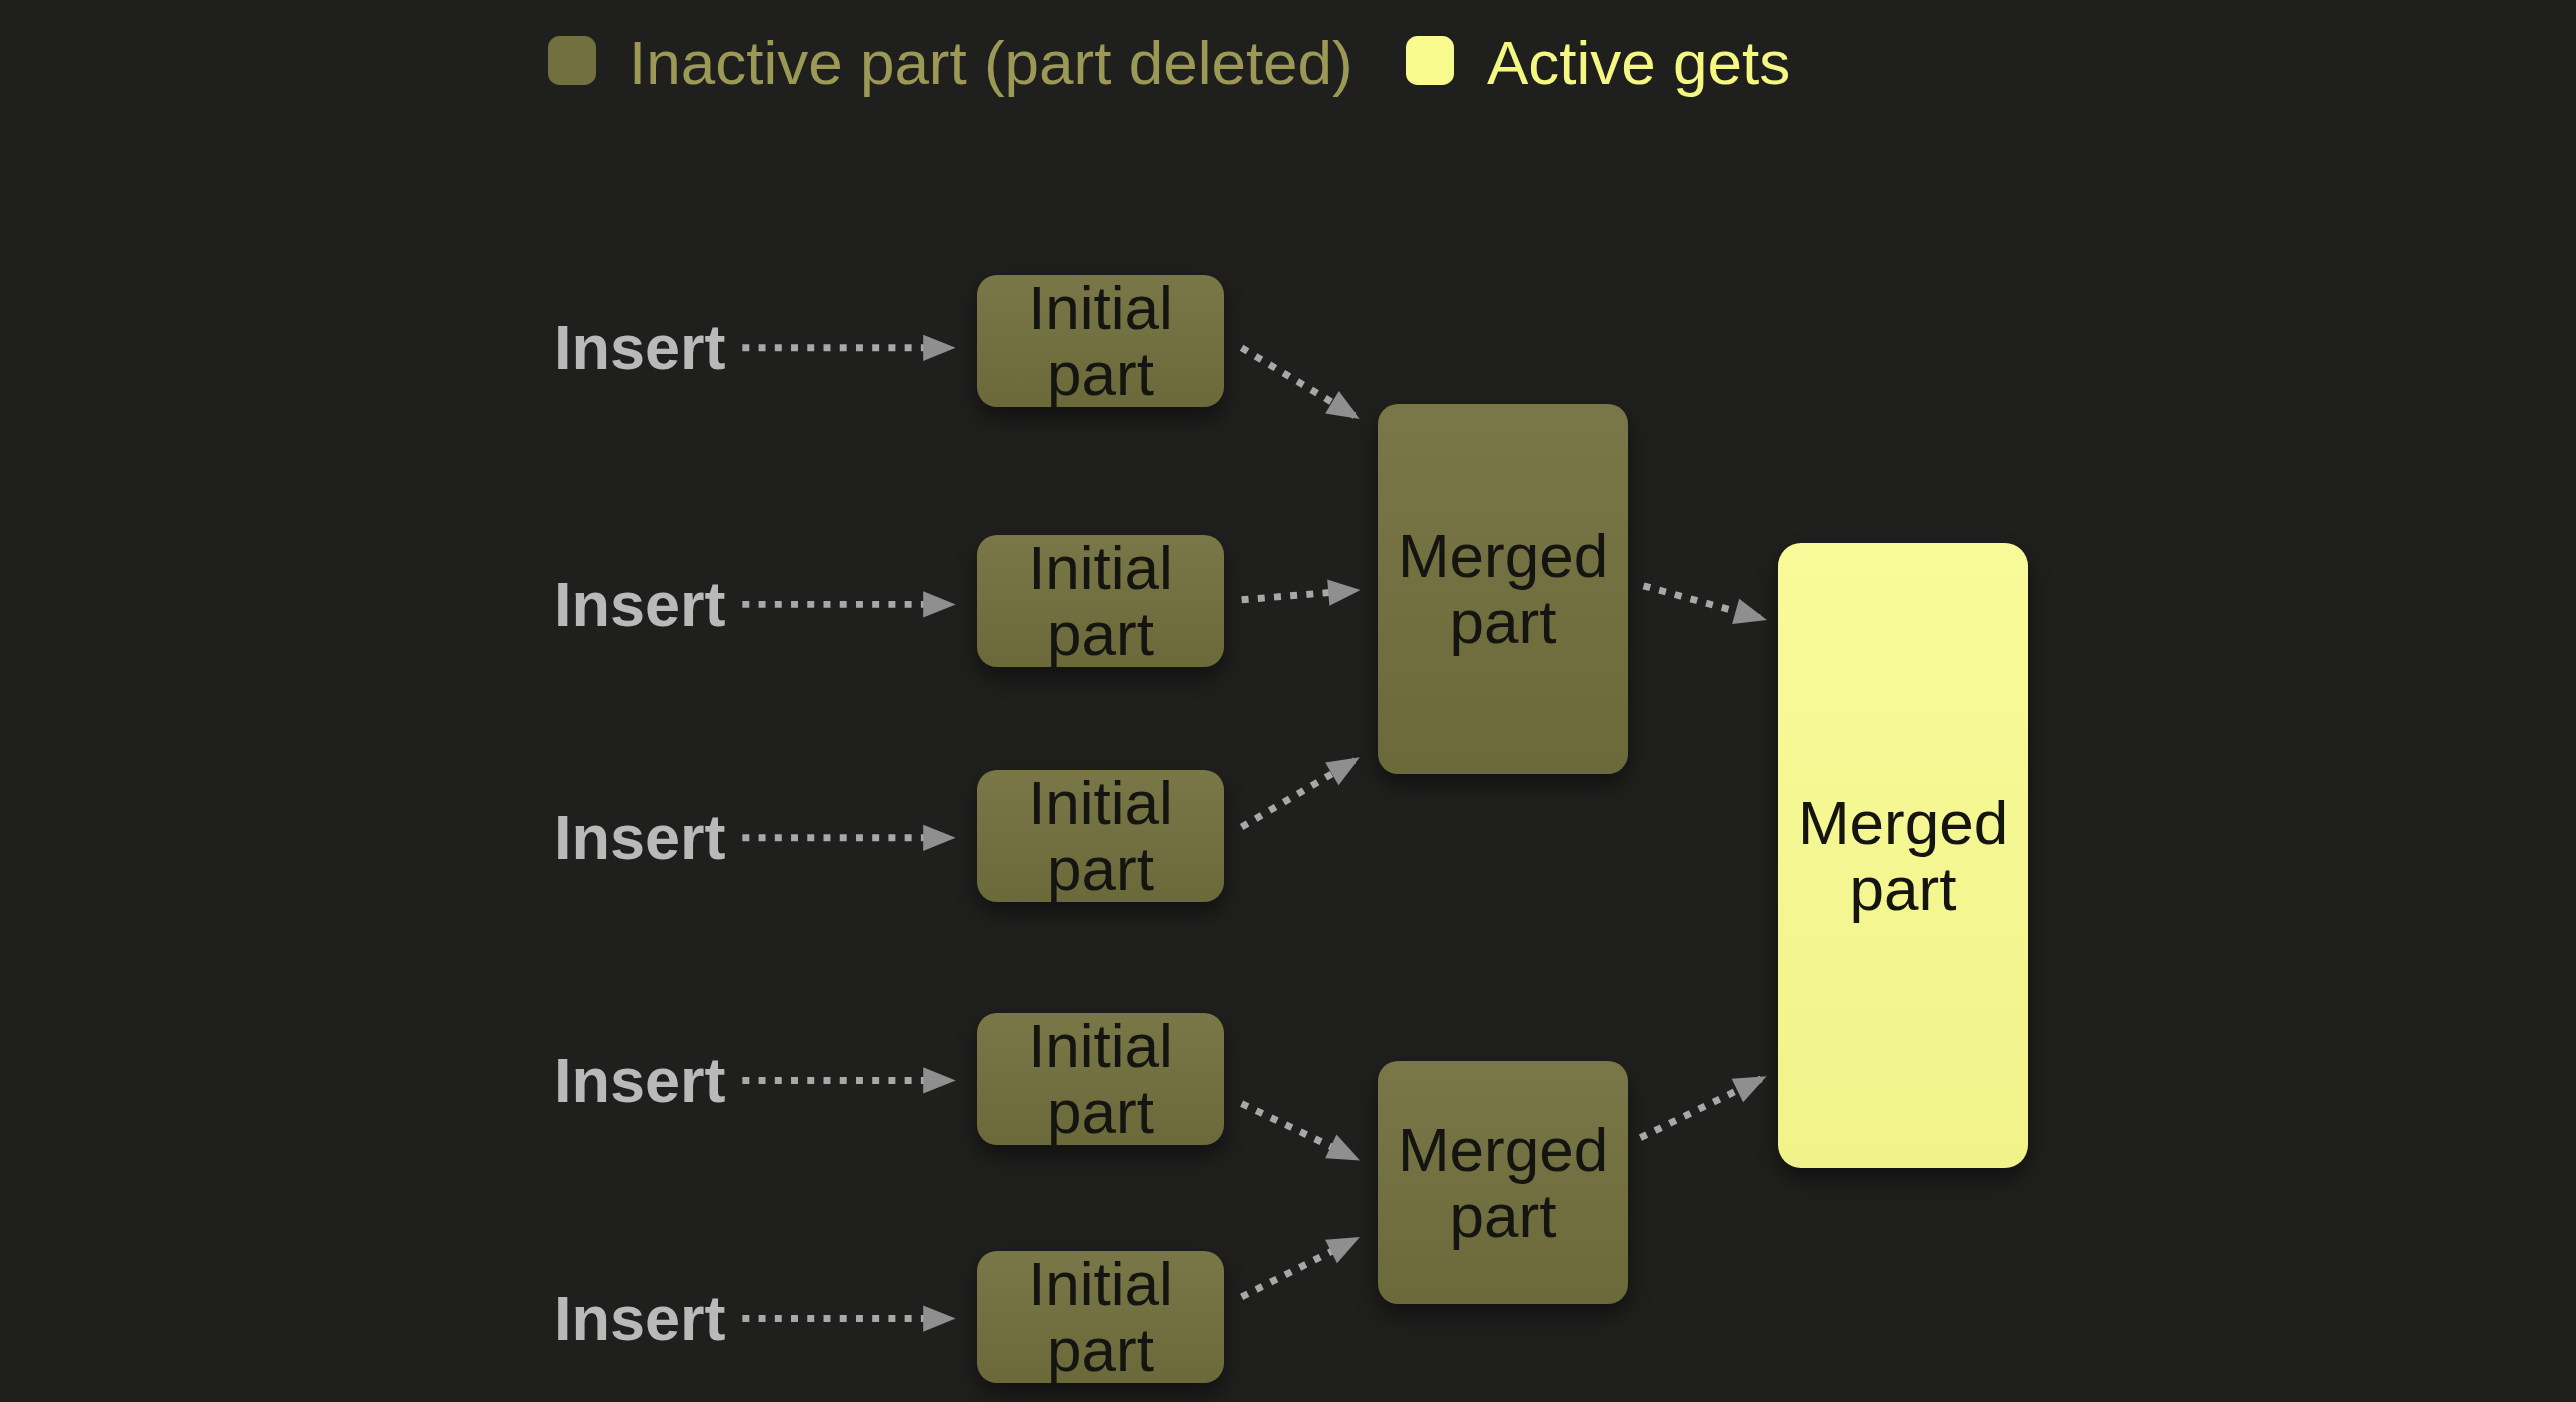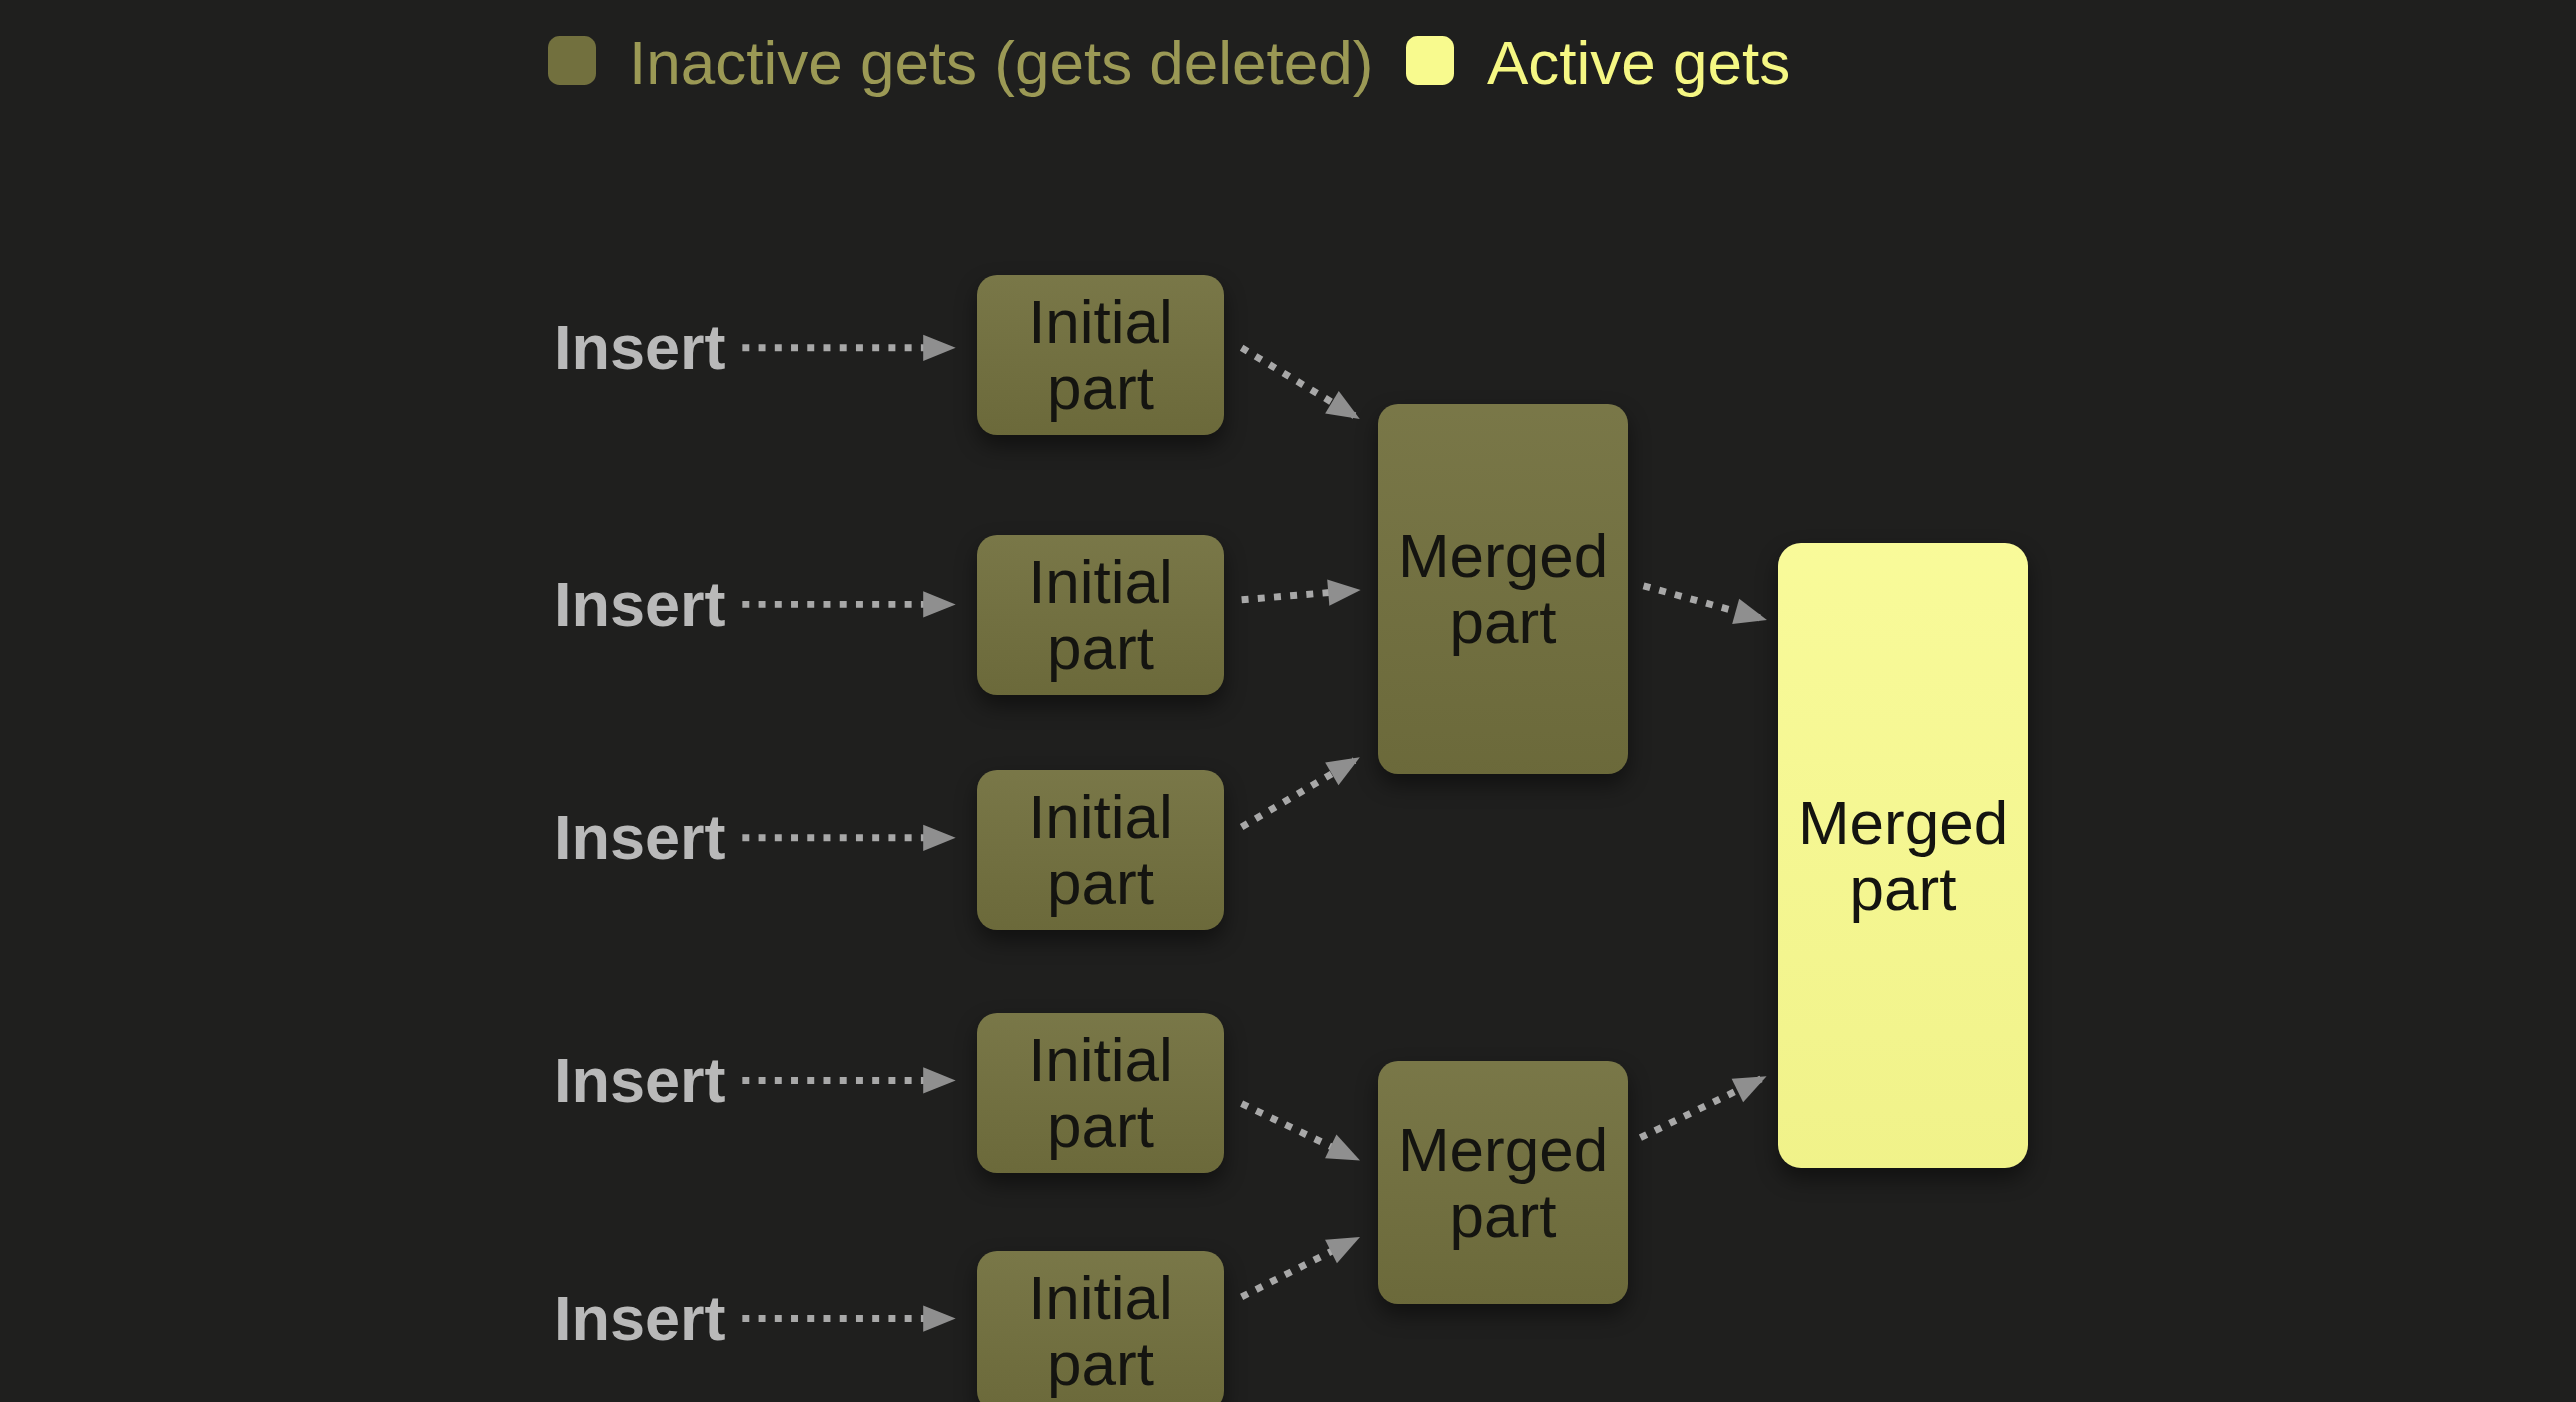--- a/index.html
+++ b/index.html
@@ -63,21 +63,21 @@
   }
   .node.inactive {
     background: linear-gradient(180deg, rgba(255,255,255,0.05), rgba(0,0,0,0.06)),
                 var(--node_inactive);
   }
   .node.active {
     background: linear-gradient(180deg, rgba(255,255,255,0.10), rgba(0,0,0,0.03)),
                 var(--node_active);
     border-radius: 23px;
   }
-  .node-initial { left: 977px; width: 247px; height: 160px; }
+  .node-initial { left: 977px; width: 247px; height: 132px; }
   .node-initial.r1 { top: 275px; }
   .node-initial.r2 { top: 535px; }
   .node-initial.r3 { top: 770px; }
   .node-initial.r4 { top: 1013px; }
   .node-initial.r5 { top: 1251px; }
   .node-merged-top    { left: 1378px; top: 404px;  width: 250px; height: 370px; }
   .node-merged-bottom { left: 1378px; top: 1061px; width: 250px; height: 243px; }
   .node-merged-final  { left: 1778px; top: 543px;  width: 250px; height: 625px; }
 
   
@@ -96,21 +96,21 @@
   }
   svg.arrows .head { fill: var(--arrow_head); }
 </style>
 </head>
 <body>
 
 <div class="canvas">
 
   <div>
     <span class="swatch swatch-inactive"></span>
-    <span class="legend-label label-inactive">Inactive gets (gets deleted)</span>
+    <span class="legend-label label-inactive">Inactive part (part deleted)</span>
     <span class="swatch swatch-active"></span>
     <span class="legend-label label-active">Active gets</span>
   </div>
 
   <div class="insert-label" style="top:312px">Insert</div>
   <div class="insert-label" style="top:569px">Insert</div>
   <div class="insert-label" style="top:802px">Insert</div>
   <div class="insert-label" style="top:1045px">Insert</div>
   <div class="insert-label" style="top:1283px">Insert</div>
 

